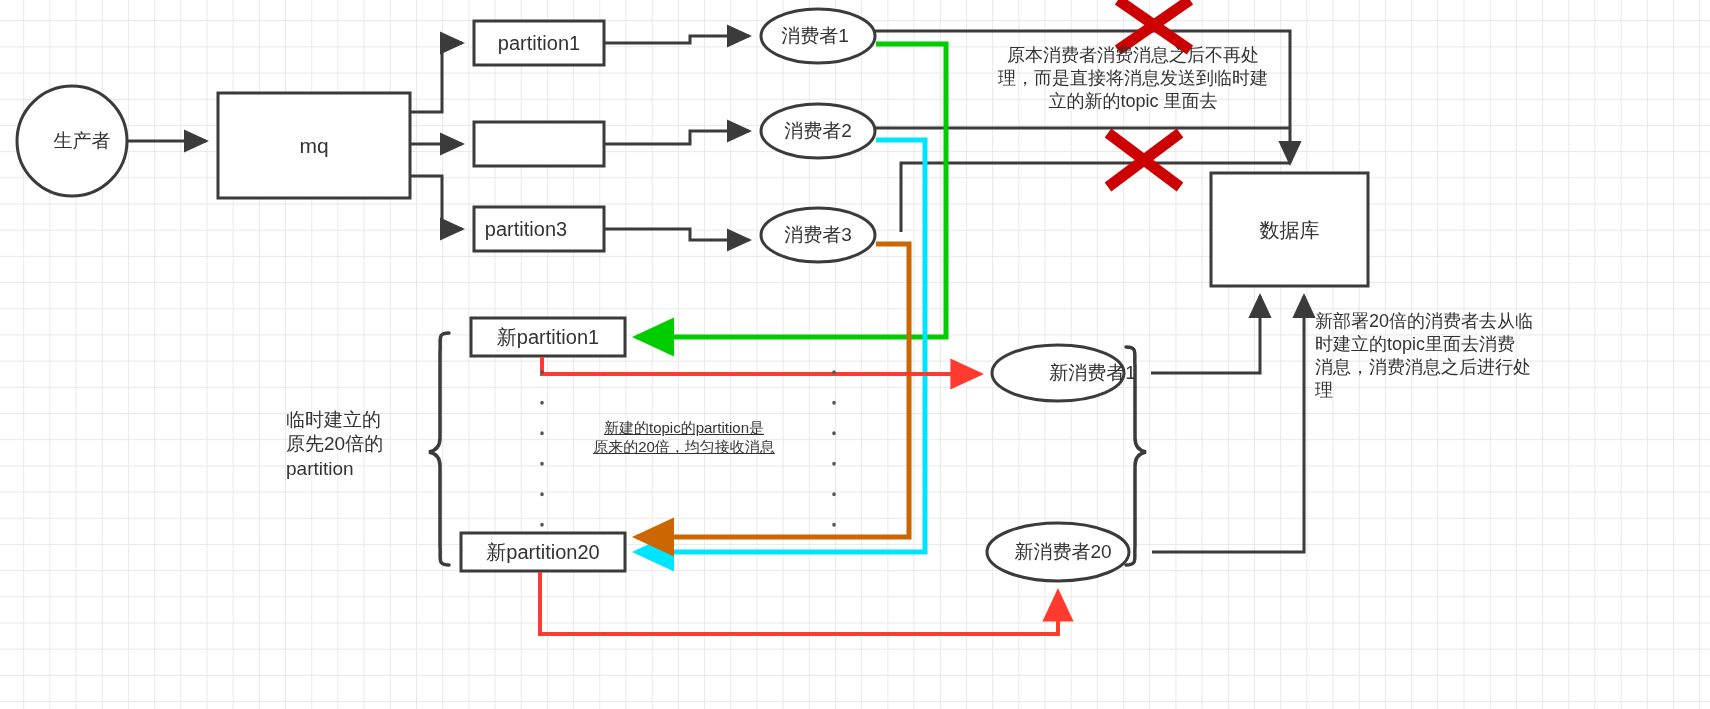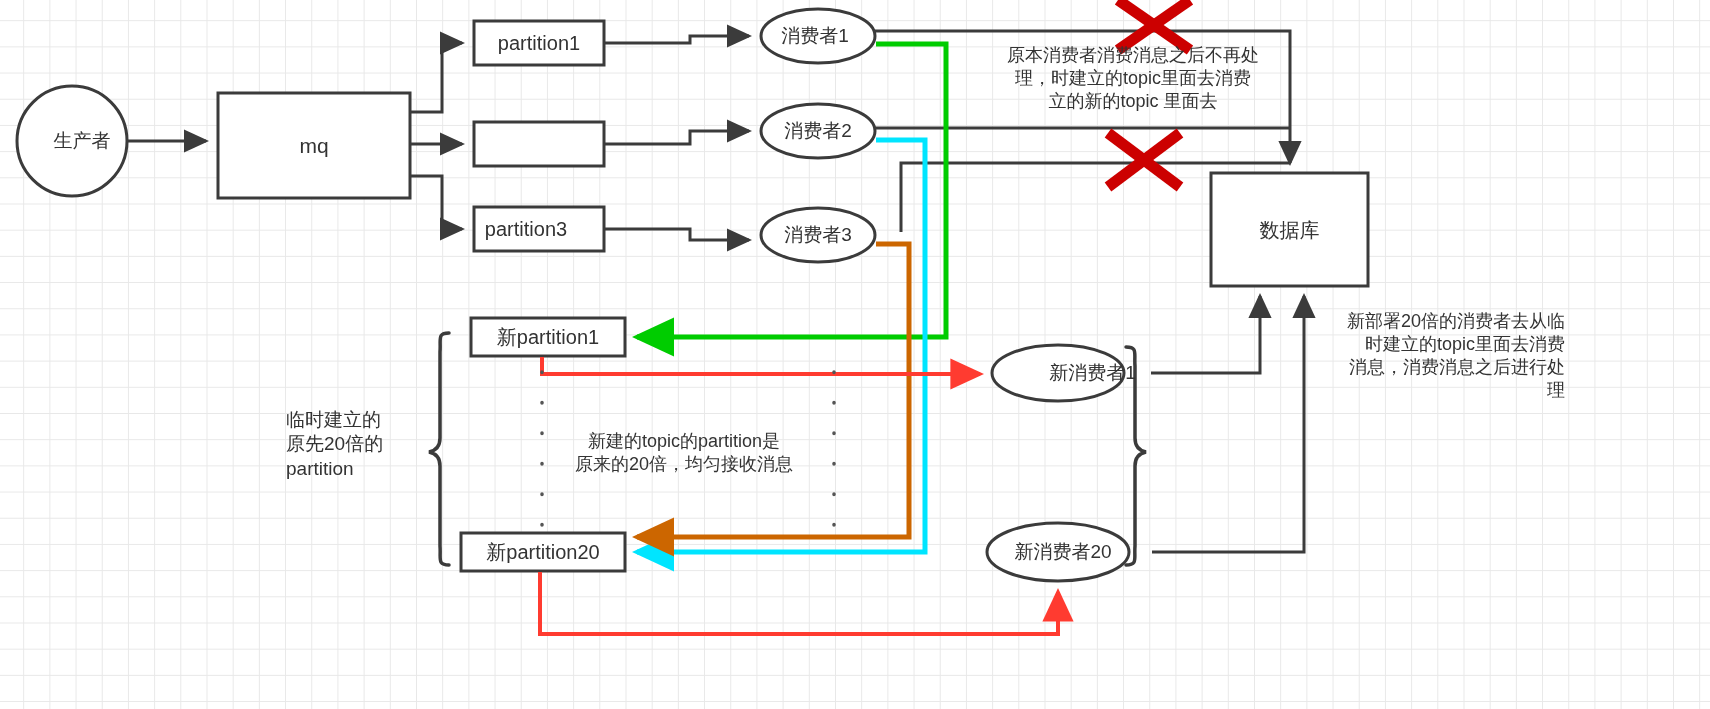--- a/index.html
+++ b/index.html
@@ -150,29 +150,29 @@
 
   <div class="node-label" style="left:1211px; top:210px; width:157px; height:40px; font-size:20px;">数据库</div>
 
   <div class="node-label" style="left:471px; top:318px; width:154px; height:38px; font-size:20px;">新partition1</div>
   <div class="node-label" style="left:461px; top:533px; width:164px; height:38px; font-size:20px;">新partition20</div>
 
   <div class="node-label" style="left:1016px; top:354px; width:153px; height:38px; font-size:19px;">新消费者1</div>
   <div class="node-label" style="left:987px; top:533px; width:152px; height:38px; font-size:19px;">新消费者20</div>
 
   <div class="ann ann-center" style="left:972px; top:44px; width:322px; font-size:18px;">原本消费者消费消息之后不再处
-理，时建立的topic里面去消费
+理，而是直接将消息发送到临时建
 立的新的topic 里面去</div>
 
-  <div class="ann ann-left" style="left:1315px; top:310px; width:250px; font-size:18px;text-align:right;">新部署20倍的消费者去从临
+  <div class="ann ann-left" style="left:1315px; top:310px; width:250px; font-size:18px;">新部署20倍的消费者去从临
 时建立的topic里面去消费
 消息，消费消息之后进行处
 理</div>
 
   <div class="ann ann-left" style="left:286px; top:408px; width:160px; font-size:19px;">临时建立的
 原先20倍的
 partition</div>
 
-  <div class="ann ann-center" style="left:553px; top:430px; width:262px; font-size:18px;">新建的topic的partition是
+  <div class="ann ann-center" style="left:553px; top:418px; width:262px; font-size:15px;text-decoration:underline;">新建的topic的partition是
 原来的20倍，均匀接收消息</div>
 
 
 </div>
 
 </body></html>

